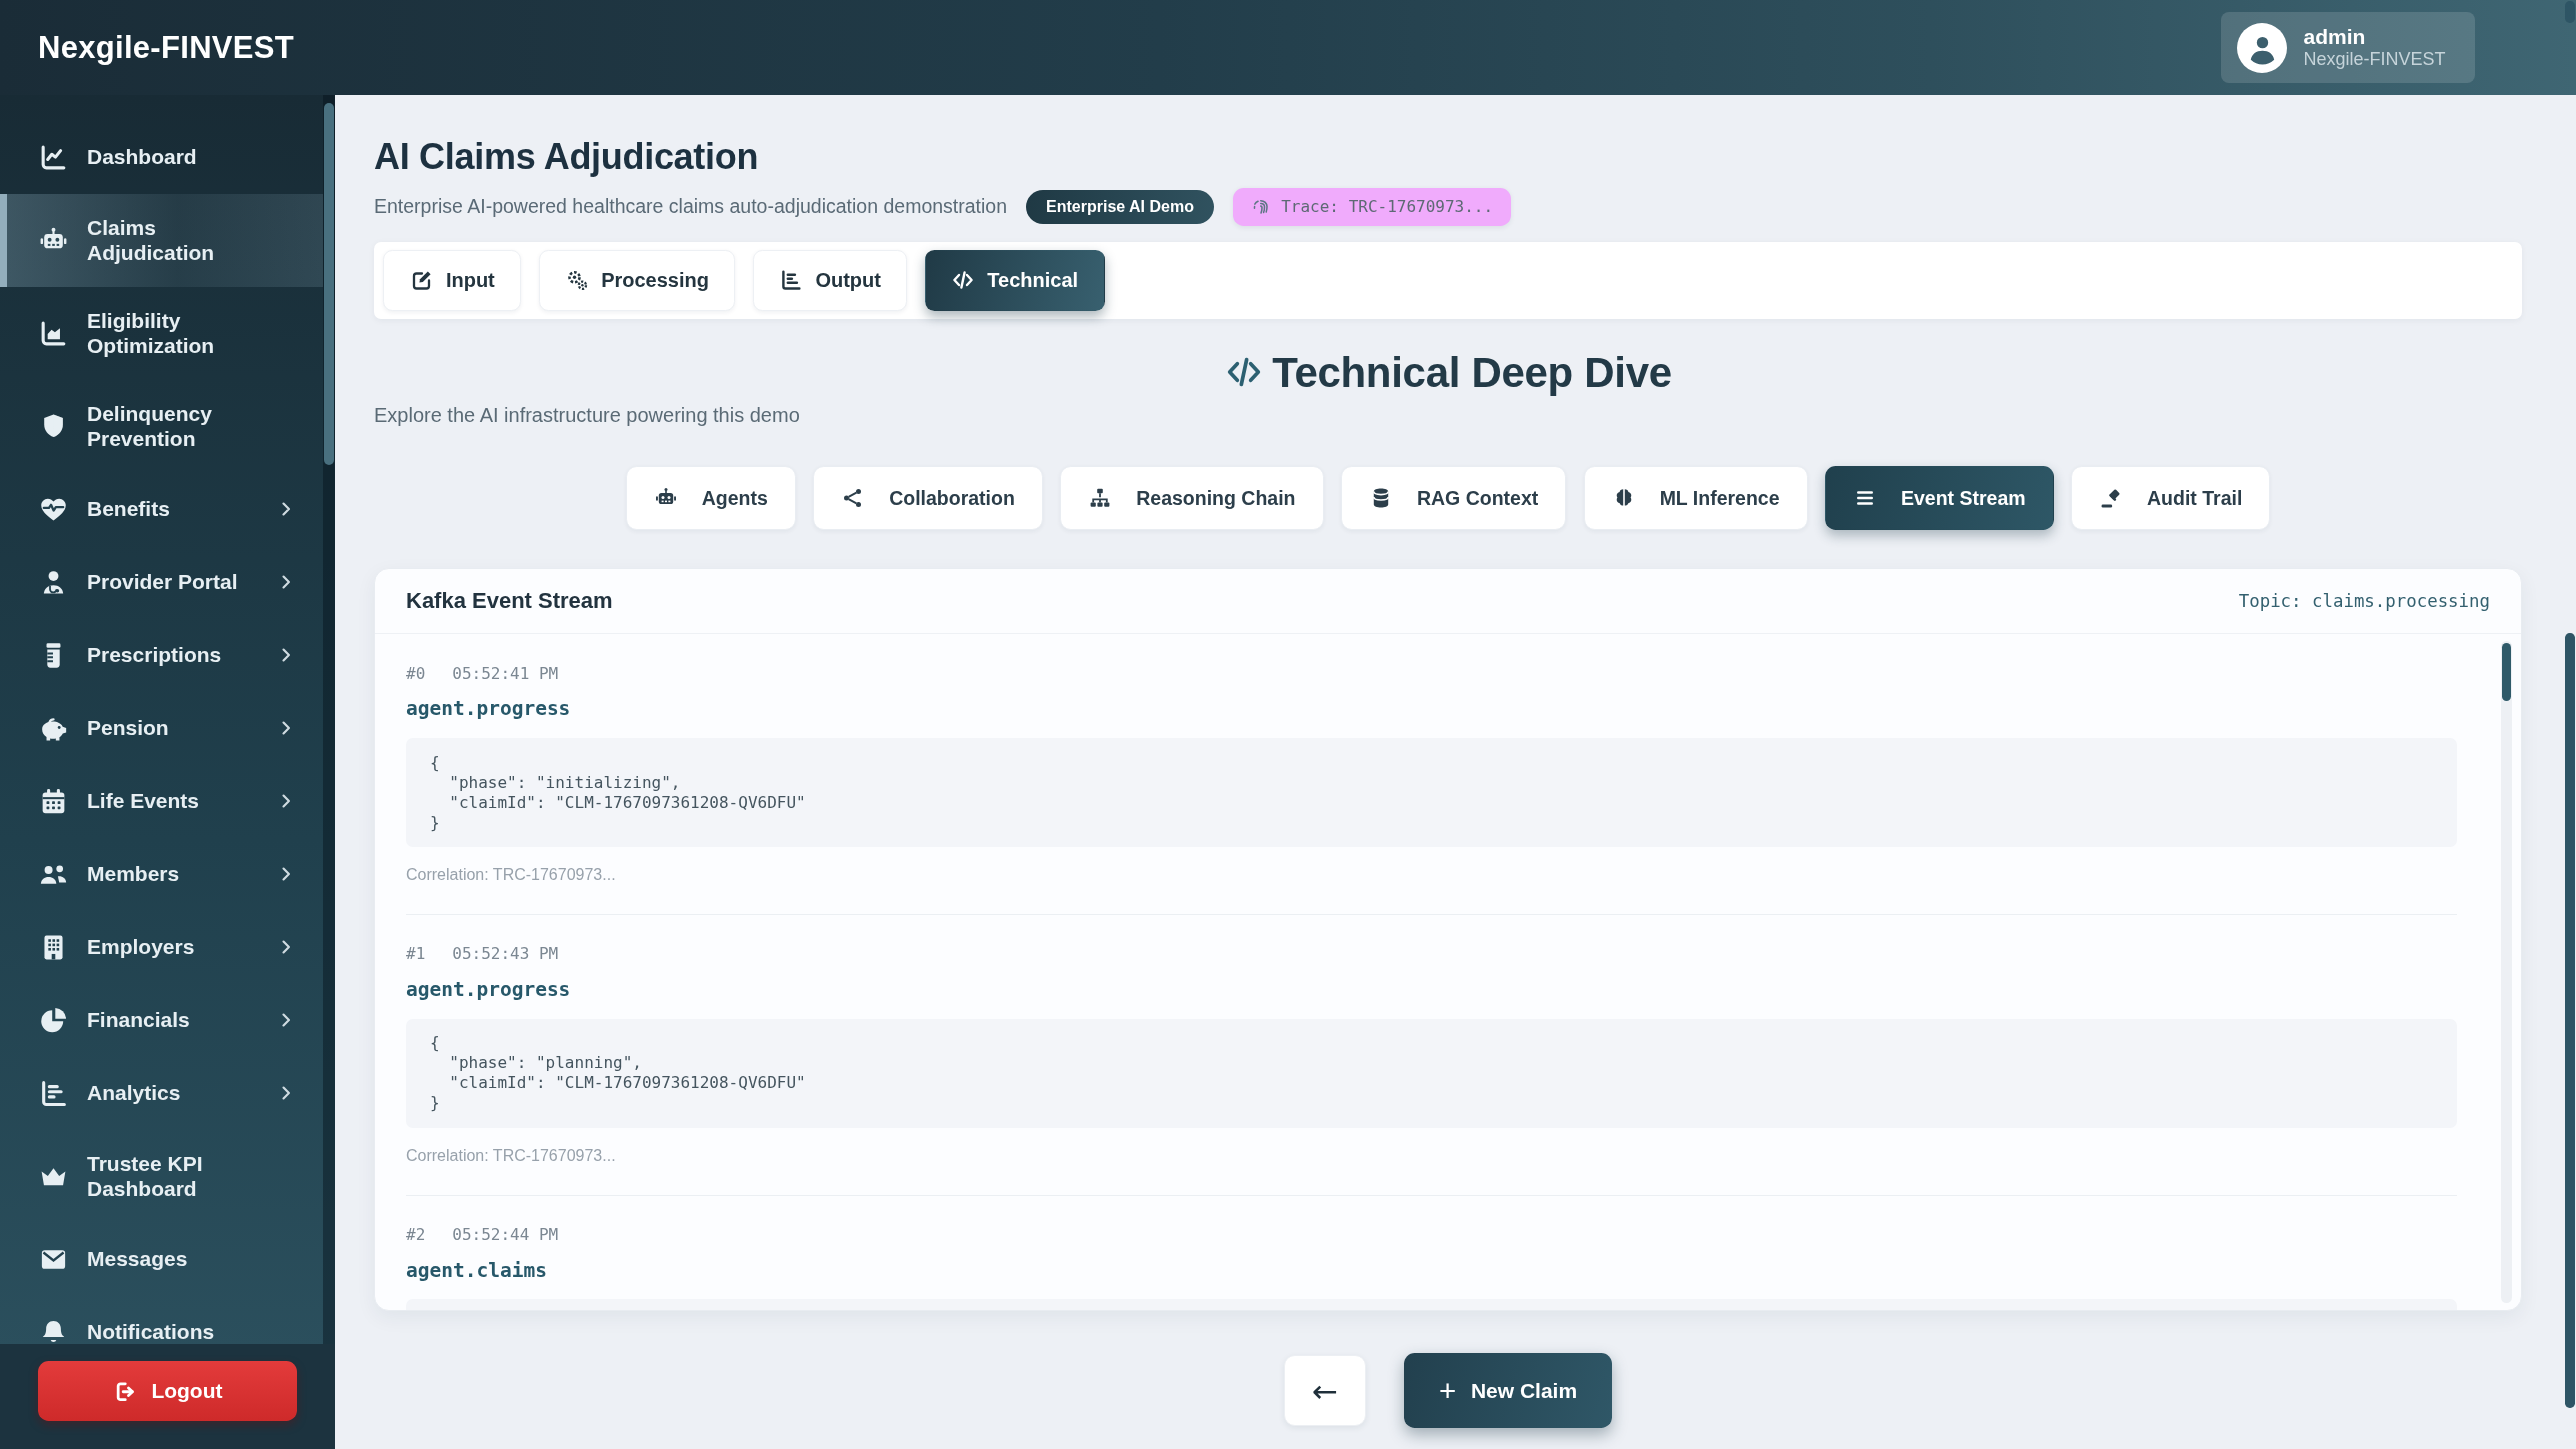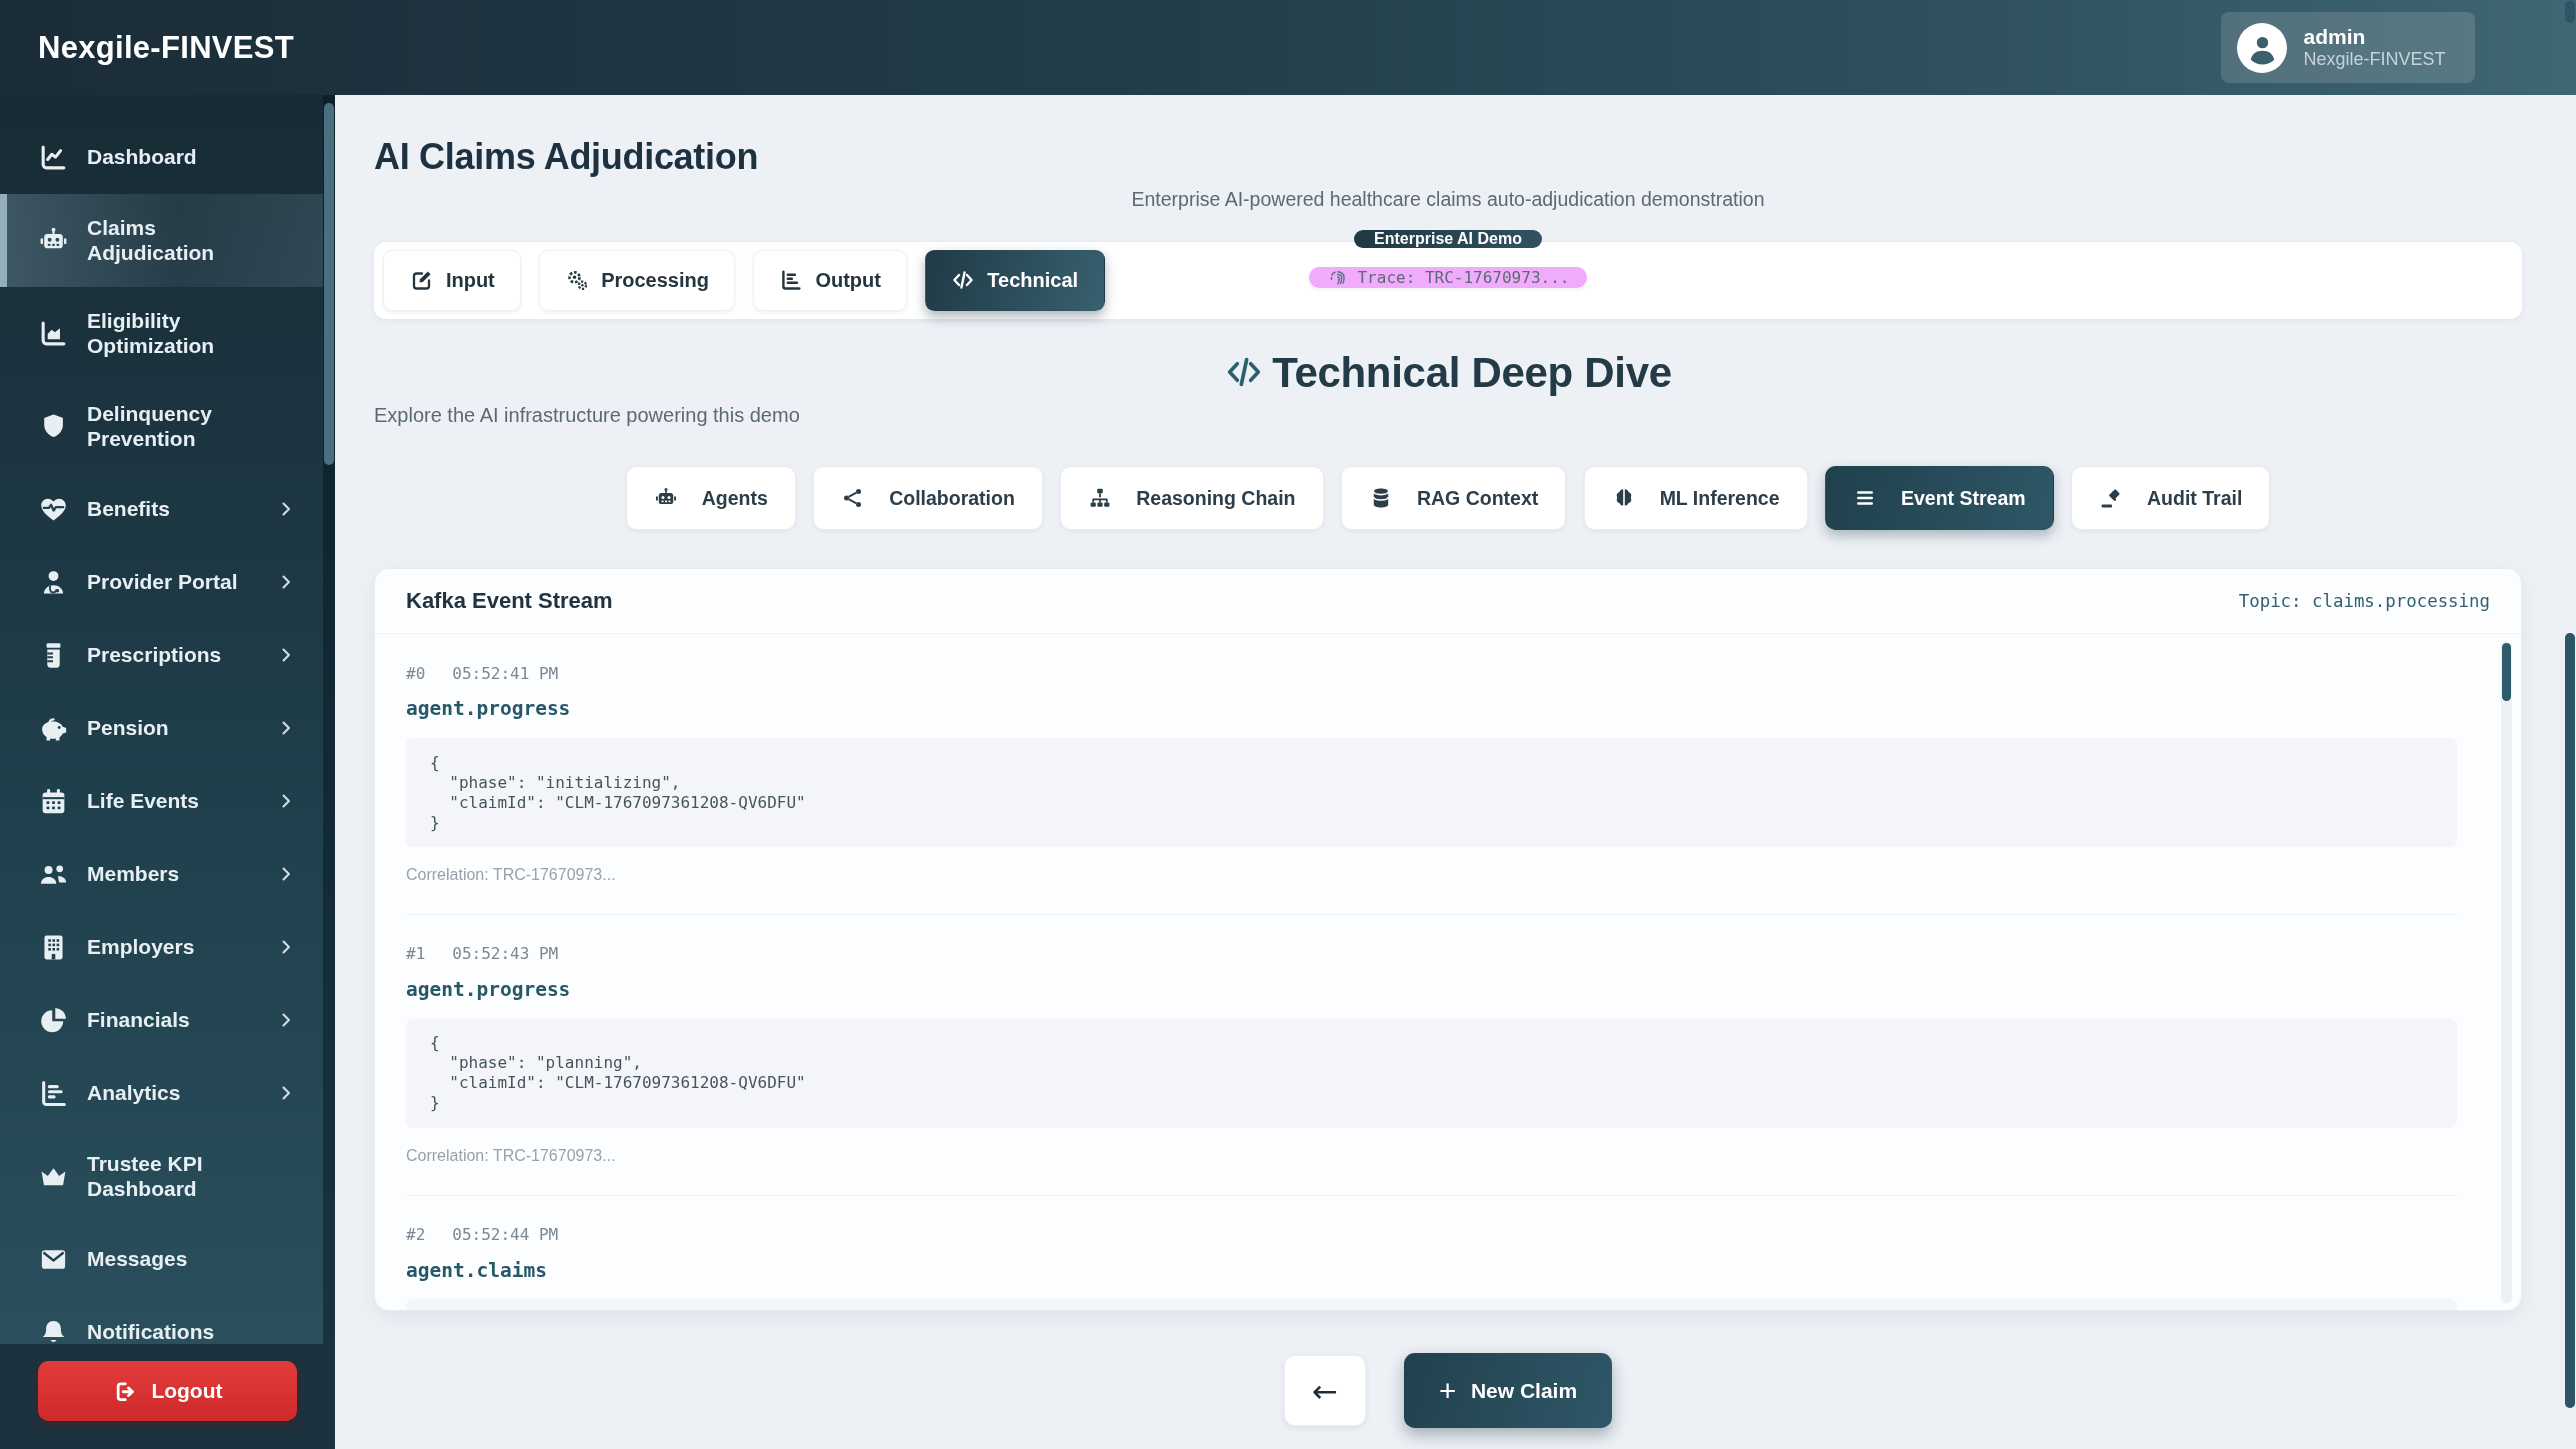--- a/index.html
+++ b/index.html
@@ -36,29 +36,29 @@
   .logoutbtn{position:absolute;left:38px;right:38px;top:17.4px;height:60px;border-radius:10.7px;border:none;cursor:pointer;
     background:linear-gradient(180deg,#e33b3b,#ce2a2a);color:#fff;font-size:21px;font-weight:700;
     font-family:"Liberation Sans",sans-serif;display:flex;align-items:center;justify-content:center;gap:13.4px;
     box-shadow:0 4px 9.4px rgba(120,10,10,.35);}
   .logoutbtn svg{width:25.5px;height:25.5px;}
 
   
   .main{position:absolute;left:335px;top:95px;right:0;bottom:0;background:#edf0f5;
     padding:42px 54px 0 39px;overflow:hidden;}
   .ptitle{margin:0;font-size:36px;font-weight:800;color:#1d3140;letter-spacing:-0.3px;line-height:40px;}
-  .subrow{margin-top:10.7px;display:flex;align-items:center;gap:19px;height:38px;flex-direction:column;}
+  .subrow{margin-top:10.7px;display:flex;align-items:center;gap:19px;height:38px;}
   .psub{font-size:19.5px;color:#5a6a76;}
   .demopill{display:flex;align-items:center;background:linear-gradient(95deg,#1f3944,#30525f);color:#fff;
     font-size:16px;font-weight:700;padding:0 20px;height:34px;border-radius:670px;}
   .tracepill{display:flex;align-items:center;gap:9.4px;background:#f0abfc;border-radius:10.7px;height:38px;padding:0 17.4px;
     box-shadow:0 1.3px 5.4px rgba(30,50,70,.08);font-family:"DejaVu Sans Mono",monospace;font-size:16px;color:#5d6974;}
   .tracepill svg{width:21.5px;height:21.5px;color:#5d7684;}
 
-  .tabstrip{margin-top:16px;background:#fff;border-radius:12px;padding:8px 9.4px;display:flex;gap:17.4px;
+  .tabstrip{margin-top:16px;background:#fff;border-radius:7px;padding:8px 9.4px;display:flex;gap:17.4px;
     box-shadow:0 1.3px 6.7px rgba(25,45,65,.05);}
   .tabbtn{display:flex;align-items:center;gap:12px;height:59px;padding:0 25.5px;border-radius:9.4px;cursor:pointer;
     background:#fff;border:0.7px solid #edf0f4;box-shadow:0 1.3px 4px rgba(20,40,60,.06);
     font-size:20px;font-weight:700;color:#24353f;}
   .tabbtn svg{width:24px;height:24px;}
   .tabbtn.active{background:linear-gradient(105deg,#203a46,#38606f);color:#fff;border-color:transparent;
     box-shadow:0 5.4px 12px rgba(25,55,70,.35);}
 
   .ddhead{margin-top:32px;display:flex;align-items:center;justify-content:center;gap:8px;height:44px;}
   .ddhead .codeic{color:#2c6071;}

